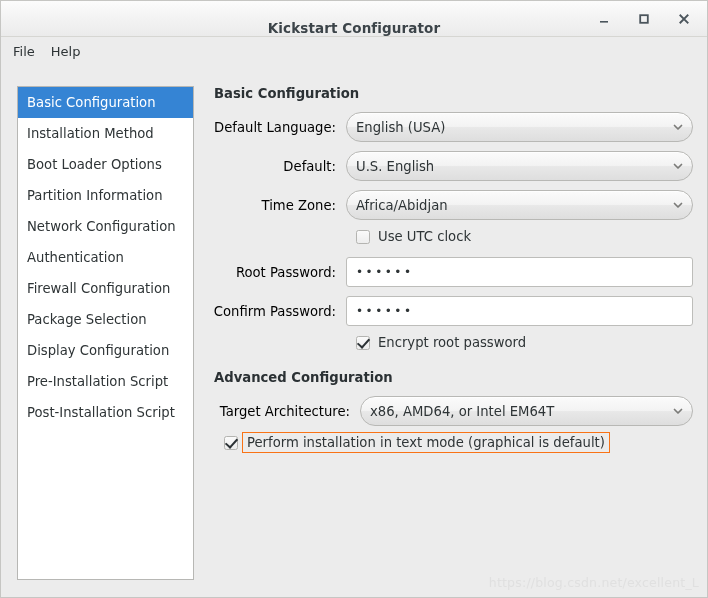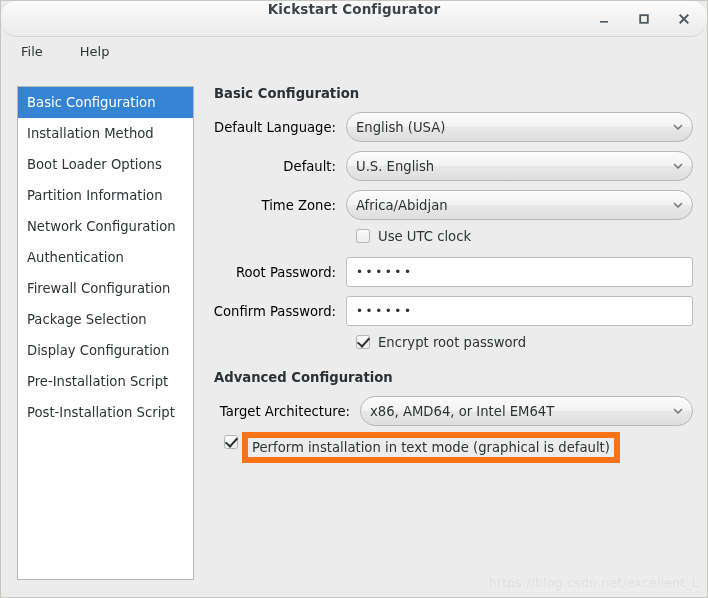--- a/index.html
+++ b/index.html
@@ -31,23 +31,22 @@
   }
 
   
   .titlebar {
     position: relative;
     height: 35px;
     flex: 0 0 35px;
     background: linear-gradient(to bottom, #fcfcfc 0%, #f2f2f2 55%, #ebebeb 100%);
     border-bottom: 1px solid #d6d6d2;
     display: flex;
-    align-items: flex-start;
+    align-items: flex-end;
     justify-content: center;
-    border-radius: 16px;
   }
   .title-text {
     font-size: 13.5px;
     font-weight: bold;
     color: #3c4449;
     letter-spacing: .1px;
   }
   .win-controls {
     position: absolute;
     right: 10px;
@@ -67,22 +66,22 @@
   }
   .win-btn svg { display: block; }
 
   
   .menubar {
     height: 29px;
     flex: 0 0 29px;
     background: #ececec;
     display: flex;
     align-items: center;
-    padding-left: 12px;
-    gap: 21px;
+    padding-left: 4px;
+    gap: 0;
   }
   .menu-item {
     padding: 3px 8px;
     font-size: 13px;
     color: #2e3436;
     border-radius: 2px;
     line-height: 1;
   }
 
   
@@ -188,21 +187,21 @@
     padding: 0 9px;
     font-size: 13.2px;
     letter-spacing: 2.5px;
     color: #2e3436;
   }
   .dots { line-height: 1; font-size: 12px; }
 
   
   .check-row {
     display: flex;
-    align-items: flex-start;
+    align-items: center;
     margin-bottom: 9px;
   }
   .check-row.indent-wide { padding-left: 144px; }
   .check-row.indent-small { padding-left: 12px; }
 
   .cbox {
     width: 14px;
     height: 14px;
     flex: 0 0 14px;
     box-sizing: border-box;
@@ -222,21 +221,21 @@
     border: solid #2b3134;
     border-width: 0 2px 2px 0;
     transform: rotate(42deg);
   }
   .check-label {
     font-size: 13.2px;
     color: #2e3436;
     white-space: nowrap;
   }
   .check-label.focused {
-    border: 6px solid #f97316;
+    border: 1px solid #f97316;
     padding: 2px 4px;
     margin: -3px 0 -3px -4px;
   }
 
   .adv-title { margin-top: 20px; }
 
   
   .watermark {
     position: absolute;
     right: 8px;

